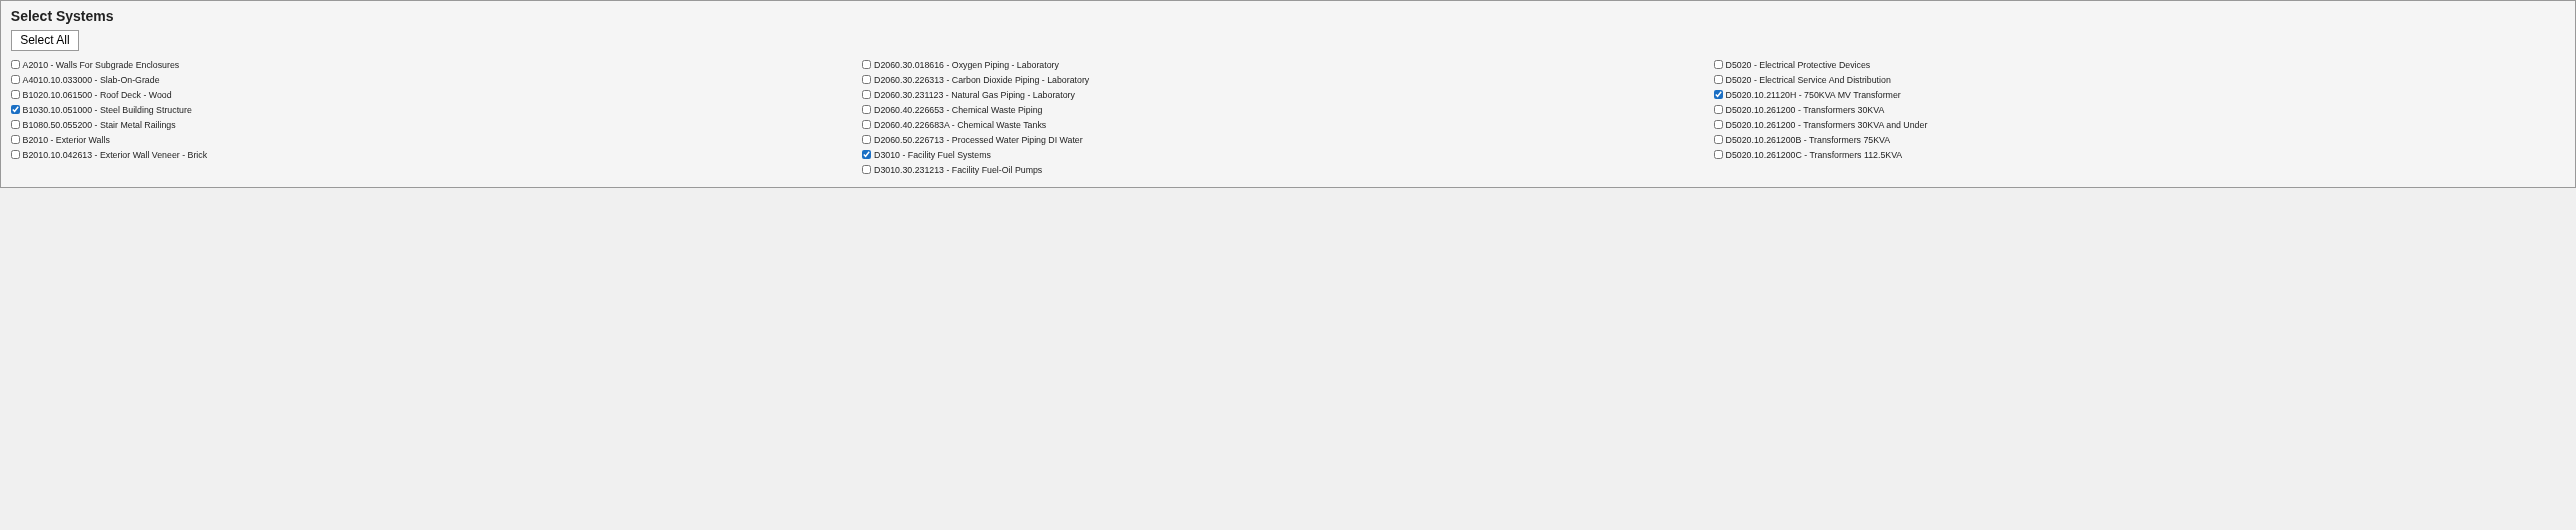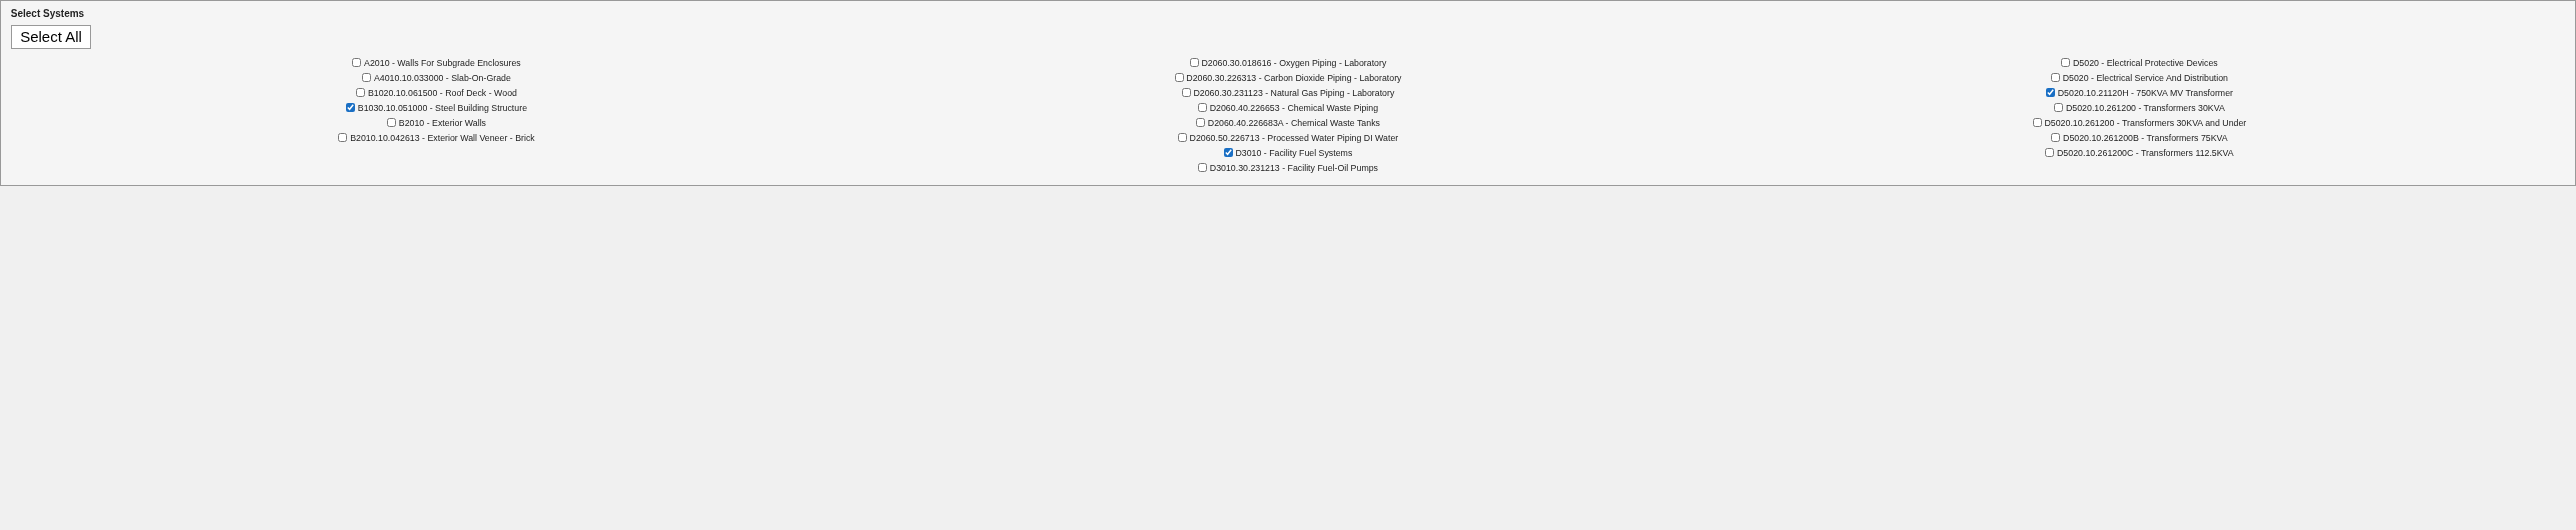--- a/index.html
+++ b/index.html
@@ -16,45 +16,44 @@
     }
 
     .panel {
       border: 0.7px solid #999;
       background: #f5f5f5;
       padding: 7px 9.8px 9.8px 9.8px;
     }
 
     .panel-title {
       font-weight: bold;
-      font-size: 10px;
+      font-size: 14px;
       margin-bottom: 5.6px;
     }
 
     .select-all-btn {
       border: 0.7px solid #999;
       background: #fff;
       padding: 2.8px 8.4px;
-      font-size: 15px;
+      font-size: 12px;
       cursor: pointer;
       margin-bottom: 7px;
       display: inline-block;
     }
 
     .columns {
       display: grid;
       grid-template-columns: 1fr 1fr 1fr;
       gap: 0;
     }
 
     .col {
       display: flex;
       flex-direction: column;
       gap: 1.4px;
-      align-items: center;
     }
 
     .checkbox-item {
       display: flex;
       align-items: flex-start;
       gap: 2.8px;
       padding: 0.7px 0;
       line-height: 1.4;
     }
 
@@ -90,20 +89,24 @@
           <input type="checkbox" style="">
           <span class="checkbox-label">A4010.10.033000 - Slab-On-Grade</span>
         </div>
         <div class="checkbox-item">
           <input type="checkbox" style="">
           <span class="checkbox-label">B1020.10.061500 - Roof Deck - Wood</span>
         </div>
         <div class="checkbox-item">
           <input type="checkbox" checked="" style="">
           <span class="checkbox-label">B1030.10.051000 - Steel Building Structure</span>
+        </div>
+        <div class="checkbox-item">
+          <input type="checkbox" style="">
+          <span class="checkbox-label">B1080.50.055200 - Stair Metal Railings</span>
         </div>
         <div class="checkbox-item">
           <input type="checkbox" style="">
           <span class="checkbox-label">B2010 - Exterior Walls</span>
         </div>
         <div class="checkbox-item">
           <input type="checkbox" style="">
           <span class="checkbox-label">B2010.10.042613 - Exterior Wall Veneer - Brick</span>
         </div>
       </div>

